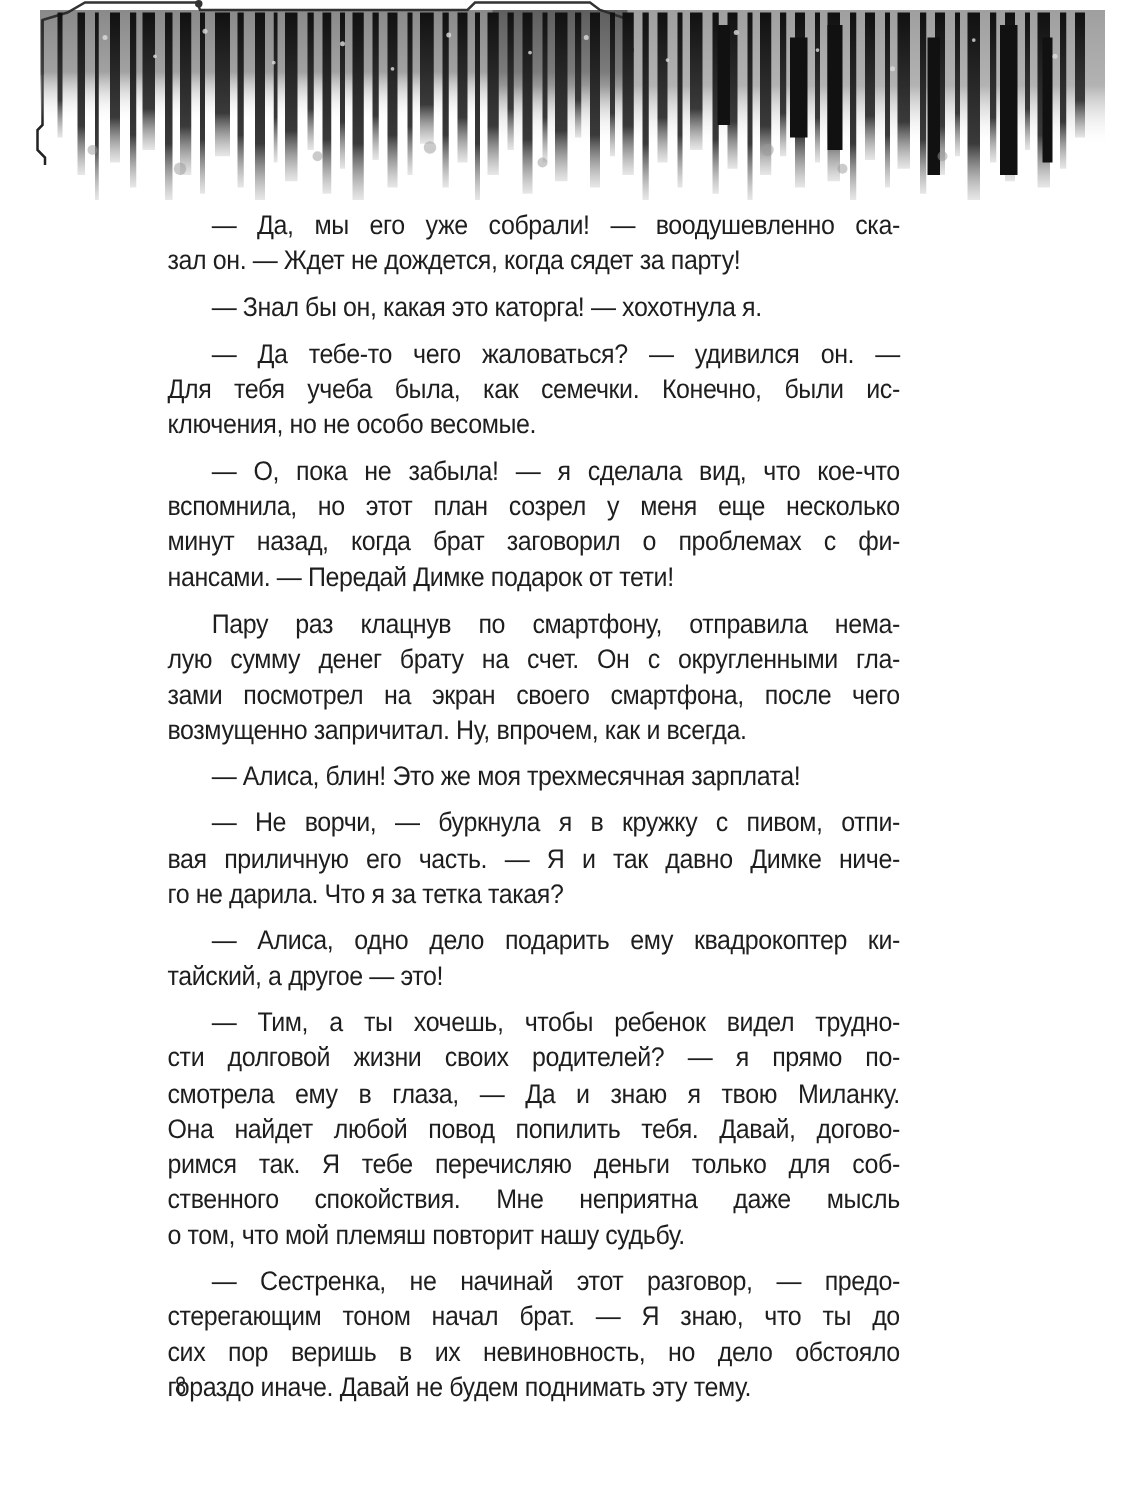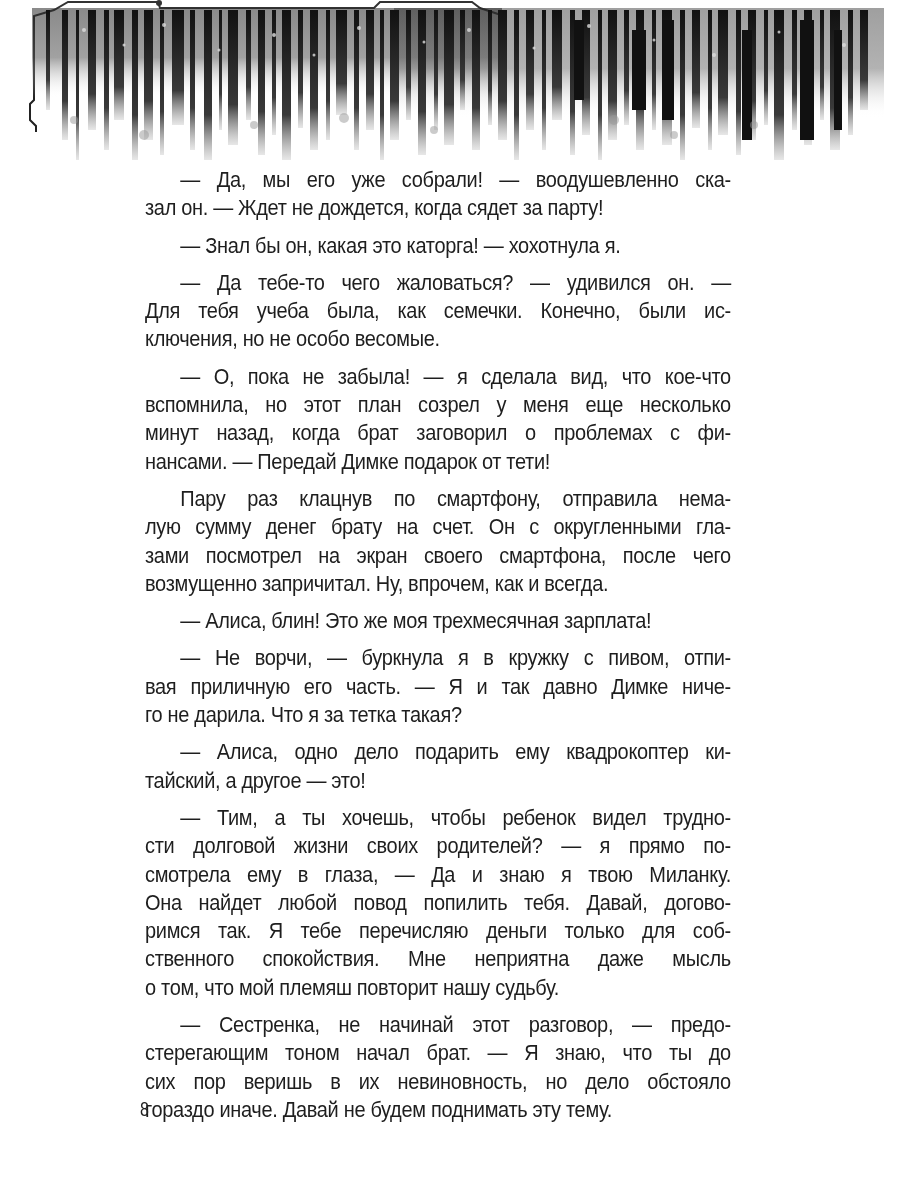--- a/index.html
+++ b/index.html
@@ -11,21 +11,21 @@
       font-family: "Liberation Sans", "DejaVu Sans", sans-serif;
       color: #1e1e1e;
     }
     .header-art {
       position: absolute;
       left: 14px; top: 0;
       width: 872px; height: 160px;
     }
     .text-block {
       position: absolute;
-      left: 145px;
+      left: 134px;
       top: 166px;
       width: 586px;
     }
     .para {
       margin: 0 0 9px 0;
       font-size: 21.5px;
       line-height: 28.3px;
       text-align: justify;
       text-indent: 38px;
       letter-spacing: -0.35px;

